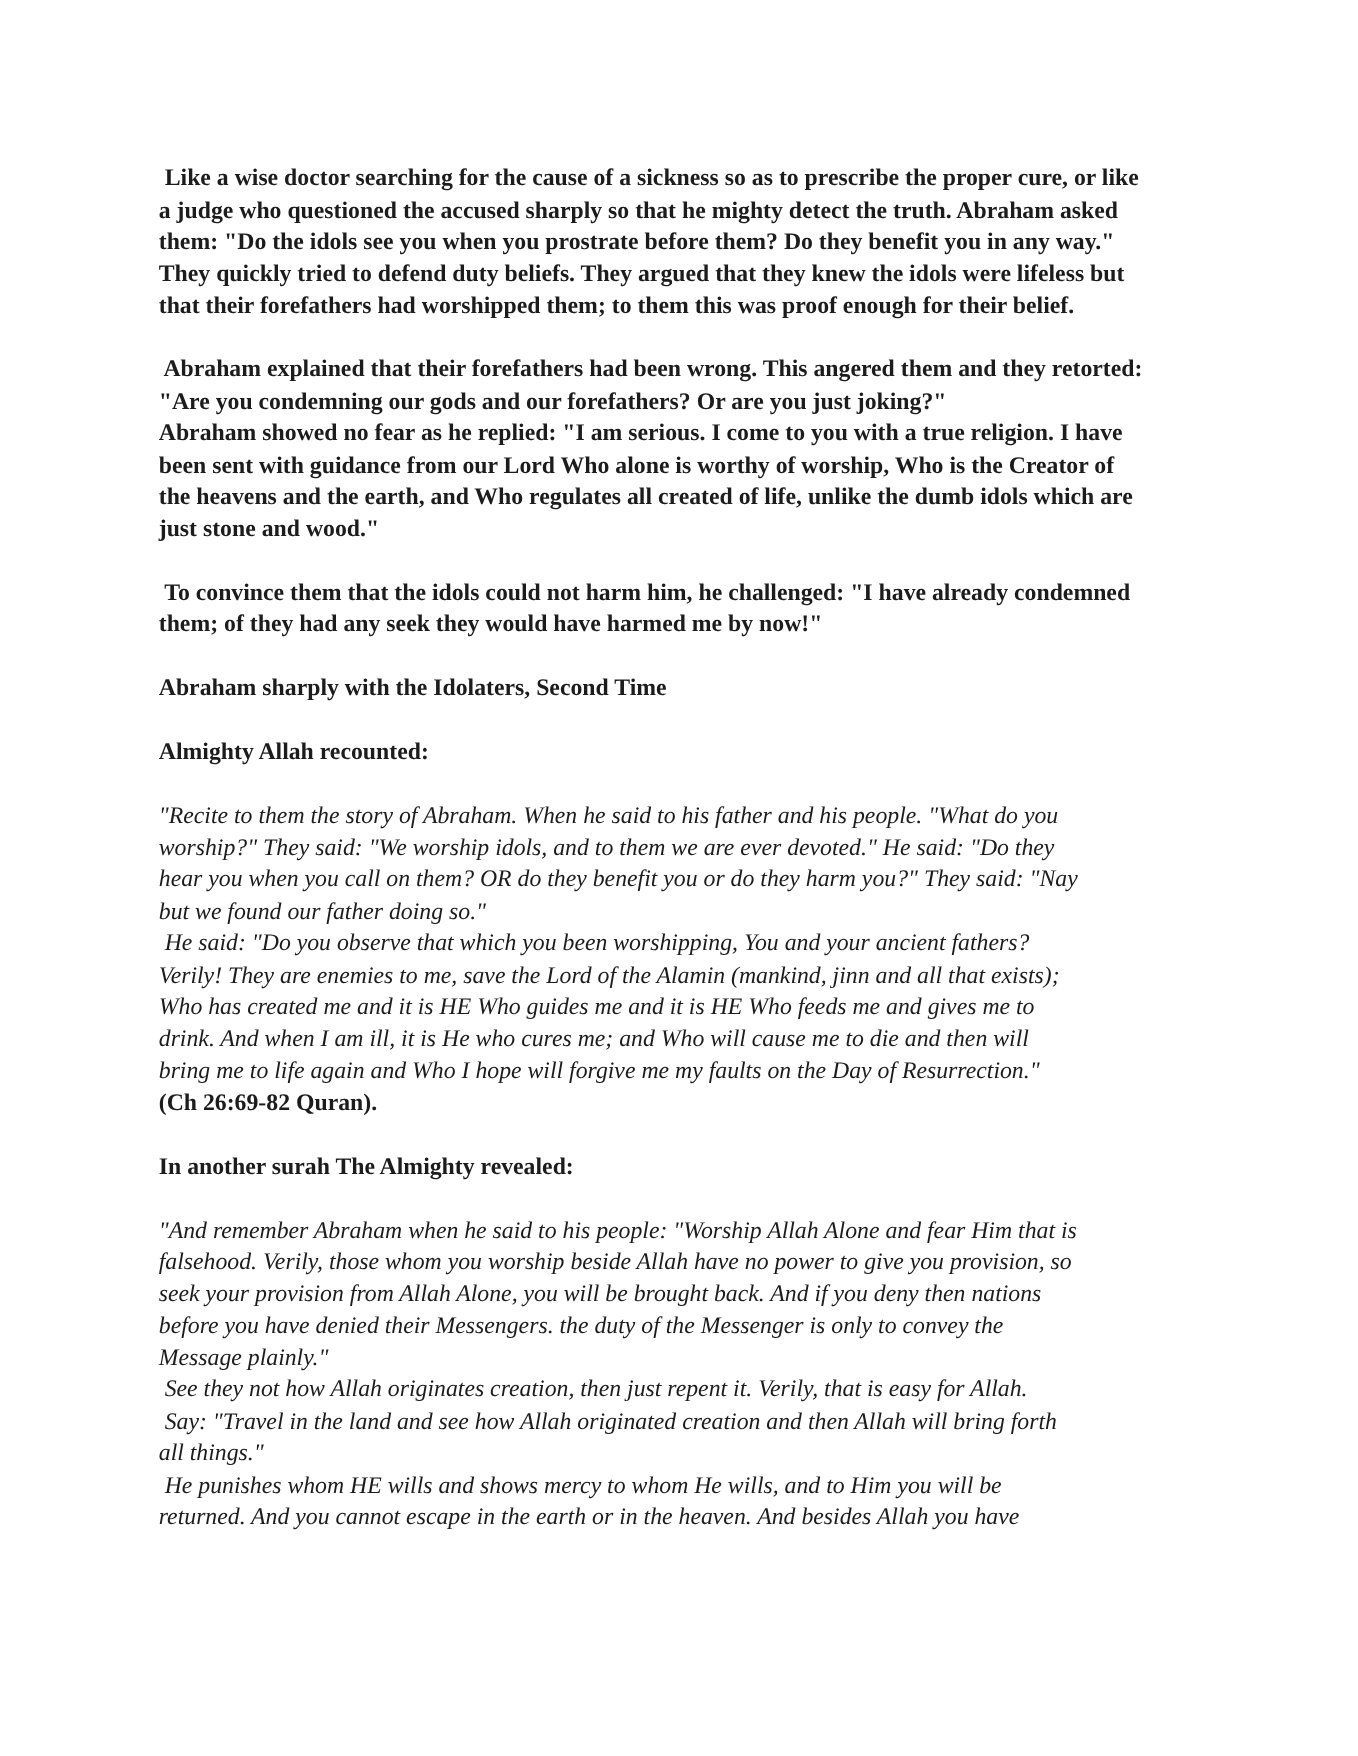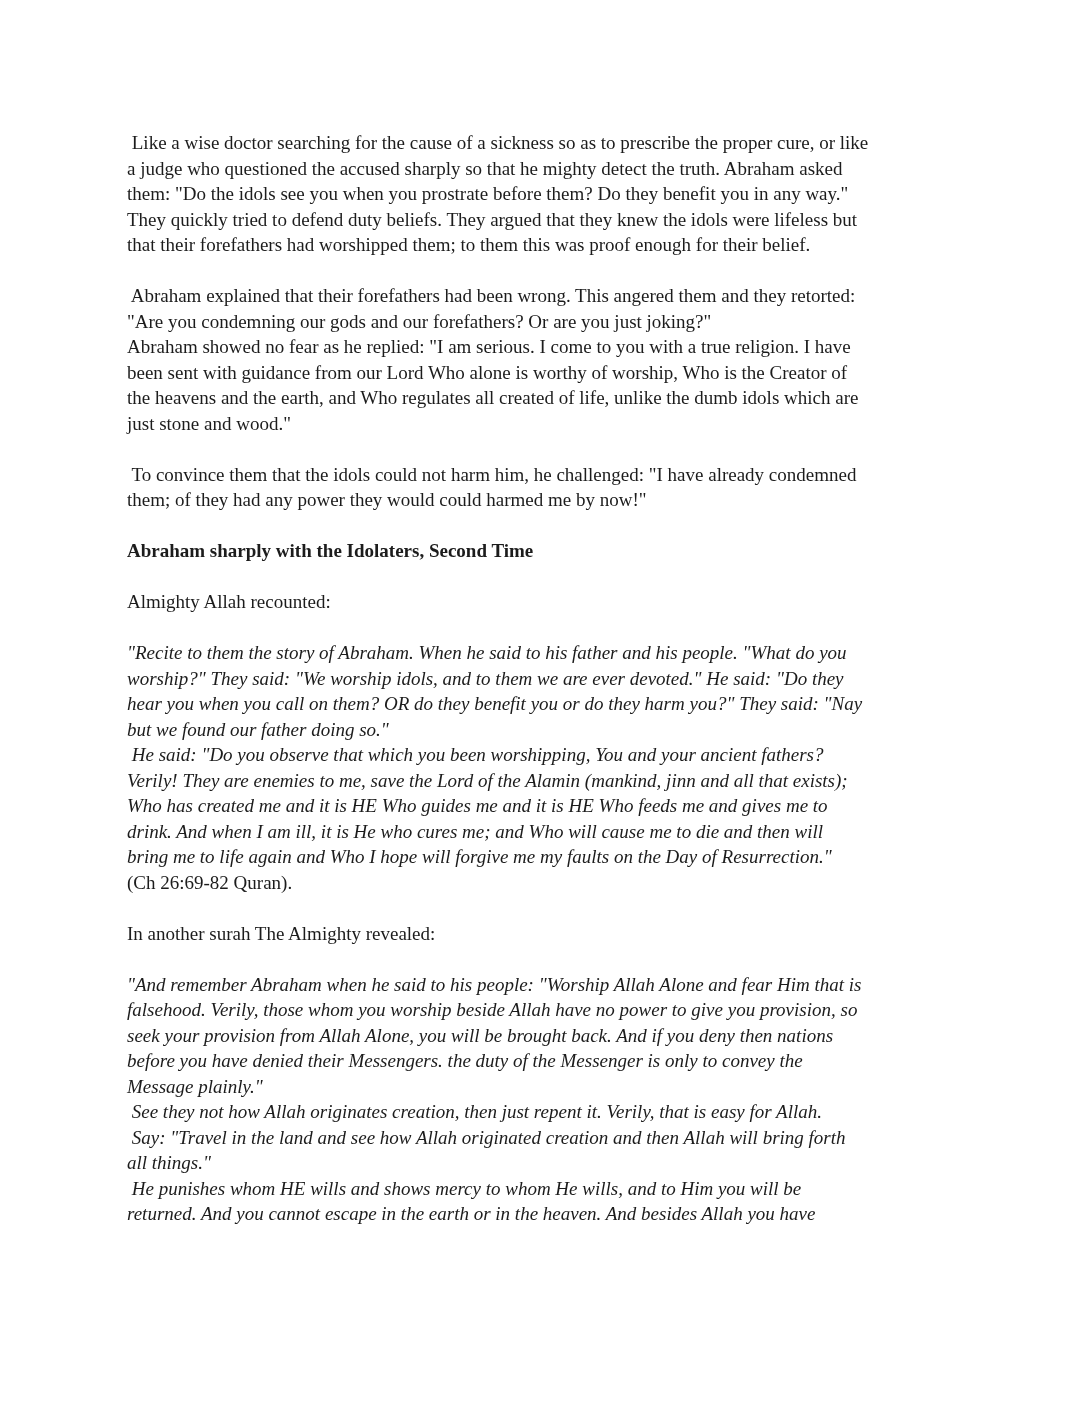--- a/index.html
+++ b/index.html
@@ -26,21 +26,21 @@
     margin: 0;
   }
   .block.gap-after {
     margin-bottom: 25.5px;
   }
   .line {
     white-space: pre;
     line-height: 25.5px;
     height: 25.5px;
   }
-  .block.normal .line { font-style: normal; font-weight: normal; }
+  .block.normal .line { font-style: normal; font-weight: bold; }
   .block.bold   .line { font-style: normal; font-weight: bold; }
   .block.italic .line { font-style: italic; font-weight: normal; }
 </style>
 </head>
 <body>
 
 <div class="page-content" style="color: rgb(28, 28, 28);">
     <div class="block normal gap-after">
       <div class="line"> Like a wise doctor searching for the cause of a sickness so as to prescribe the proper cure, or like</div>
       <div class="line">a judge who questioned the accused sharply so that he mighty detect the truth. Abraham asked</div>
@@ -51,21 +51,21 @@
     <div class="block normal gap-after">
       <div class="line"> Abraham explained that their forefathers had been wrong. This angered them and they retorted:</div>
       <div class="line">"Are you condemning our gods and our forefathers? Or are you just joking?"</div>
       <div class="line">Abraham showed no fear as he replied: "I am serious. I come to you with a true religion. I have</div>
       <div class="line">been sent with guidance from our Lord Who alone is worthy of worship, Who is the Creator of</div>
       <div class="line">the heavens and the earth, and Who regulates all created of life, unlike the dumb idols which are</div>
       <div class="line">just stone and wood."</div>
     </div>
     <div class="block normal gap-after">
       <div class="line"> To convince them that the idols could not harm him, he challenged: "I have already condemned</div>
-      <div class="line">them; of they had any power they would could harmed me by now!"</div>
+      <div class="line">them; of they had any seek they would have harmed me by now!"</div>
     </div>
     <div class="block bold gap-after">
       <div class="line">Abraham sharply with the Idolaters, Second Time</div>
     </div>
     <div class="block normal gap-after">
       <div class="line">Almighty Allah recounted:</div>
     </div>
     <div class="block italic">
       <div class="line">"Recite to them the story of Abraham. When he said to his father and his people. "What do you</div>
       <div class="line">worship?" They said: "We worship idols, and to them we are ever devoted." He said: "Do they</div>

